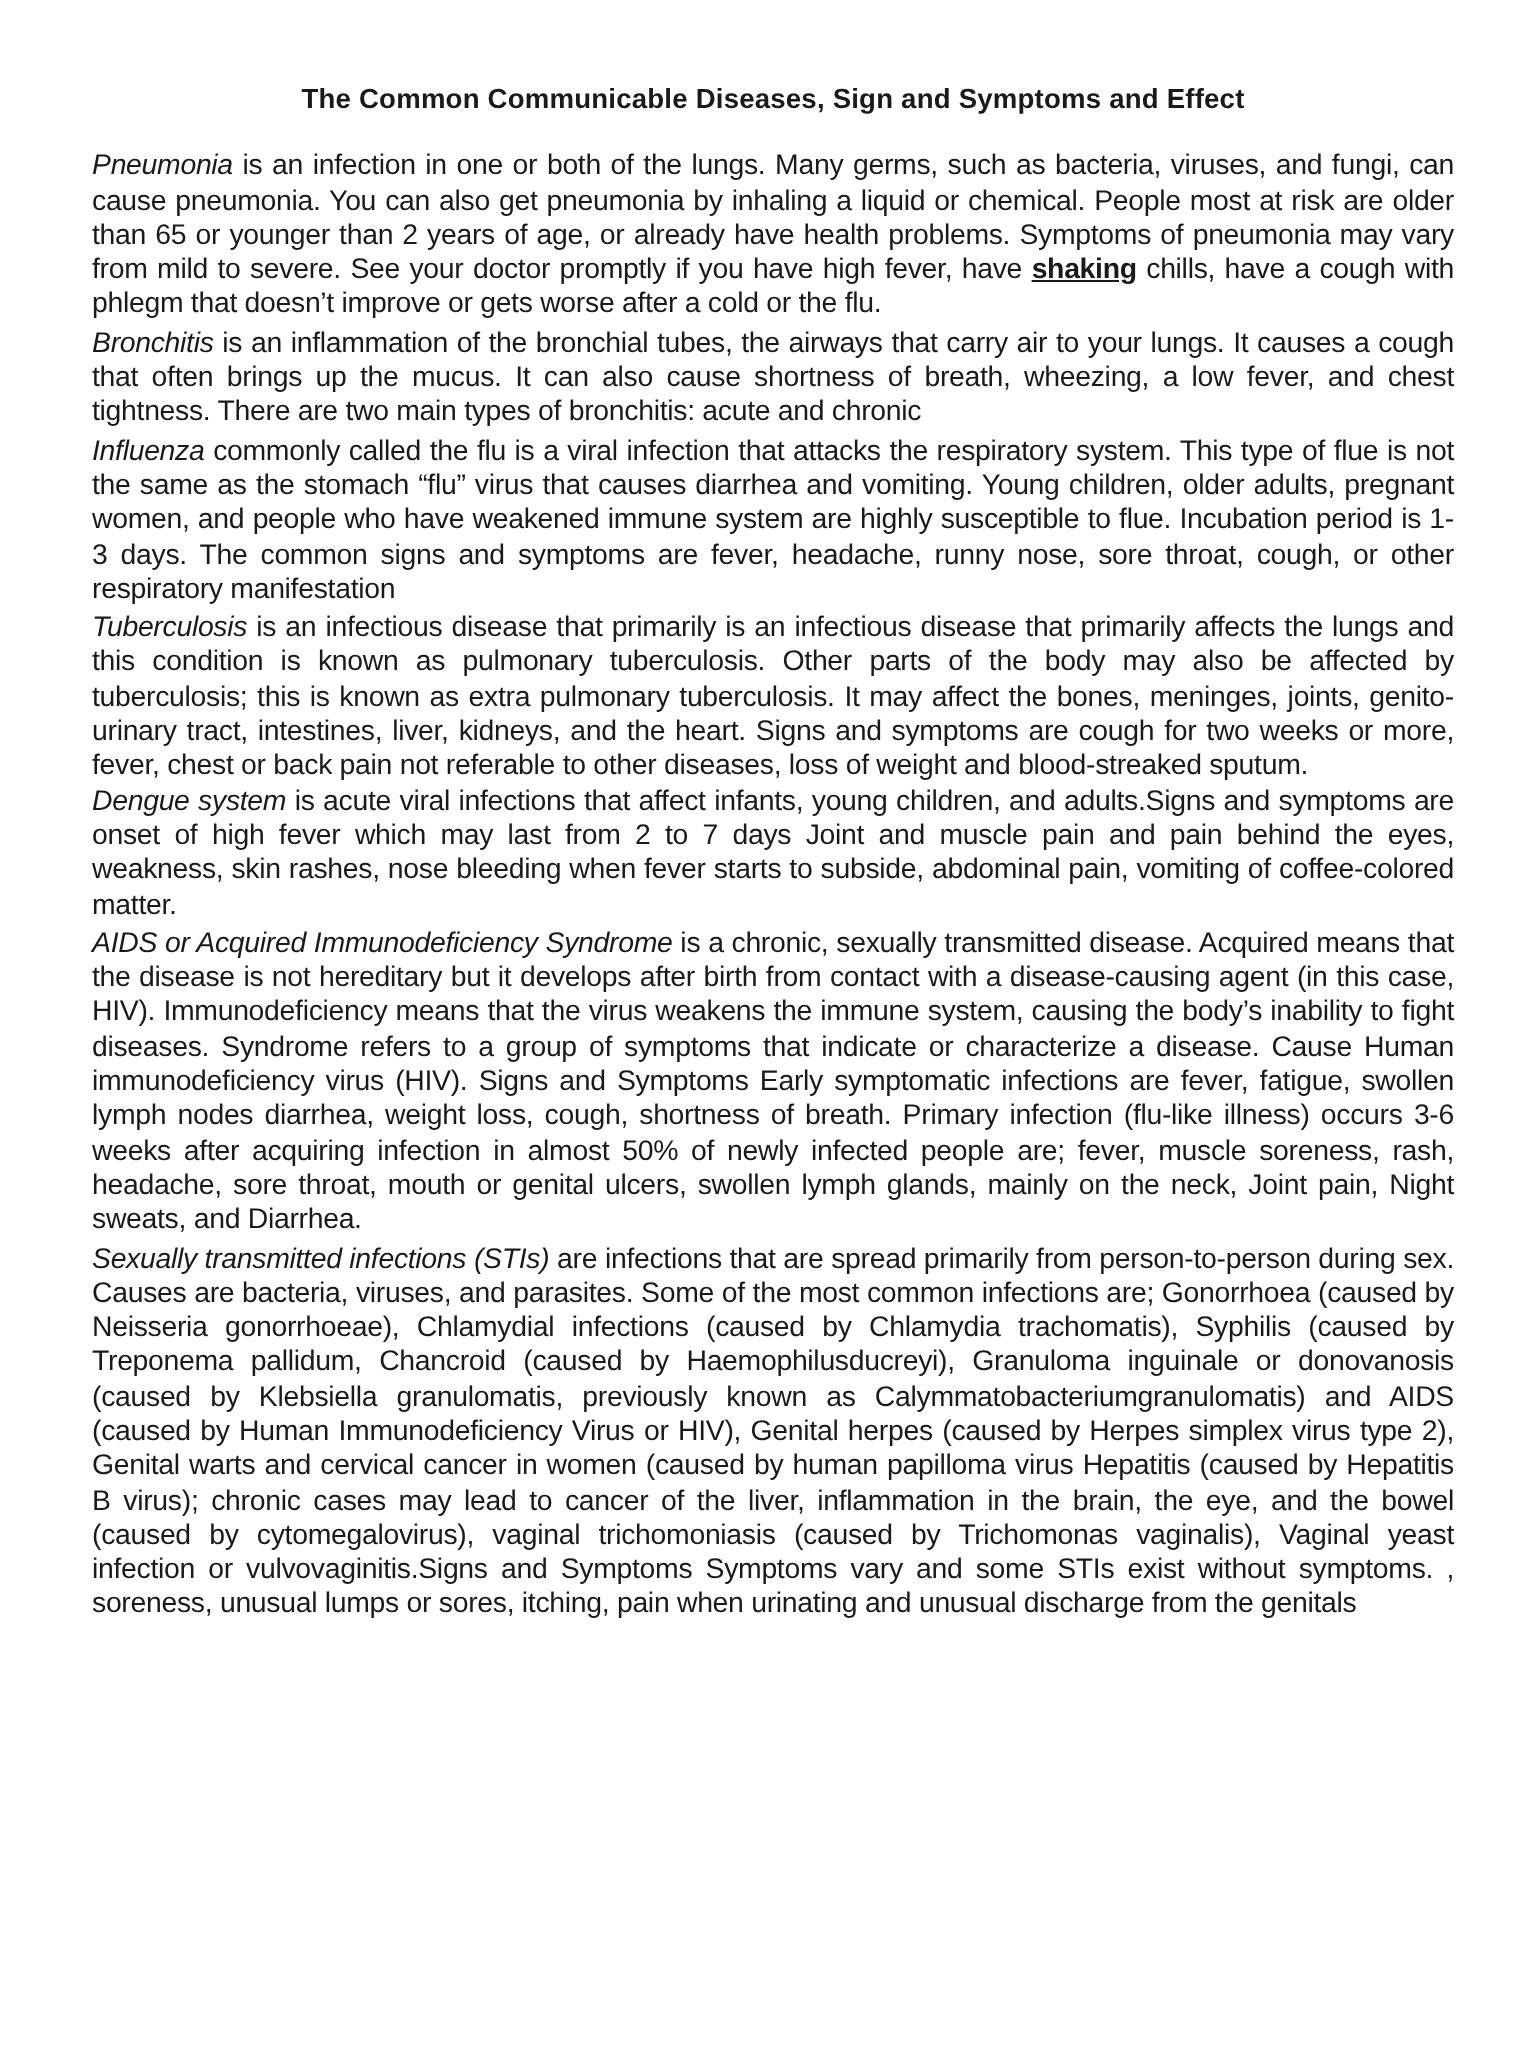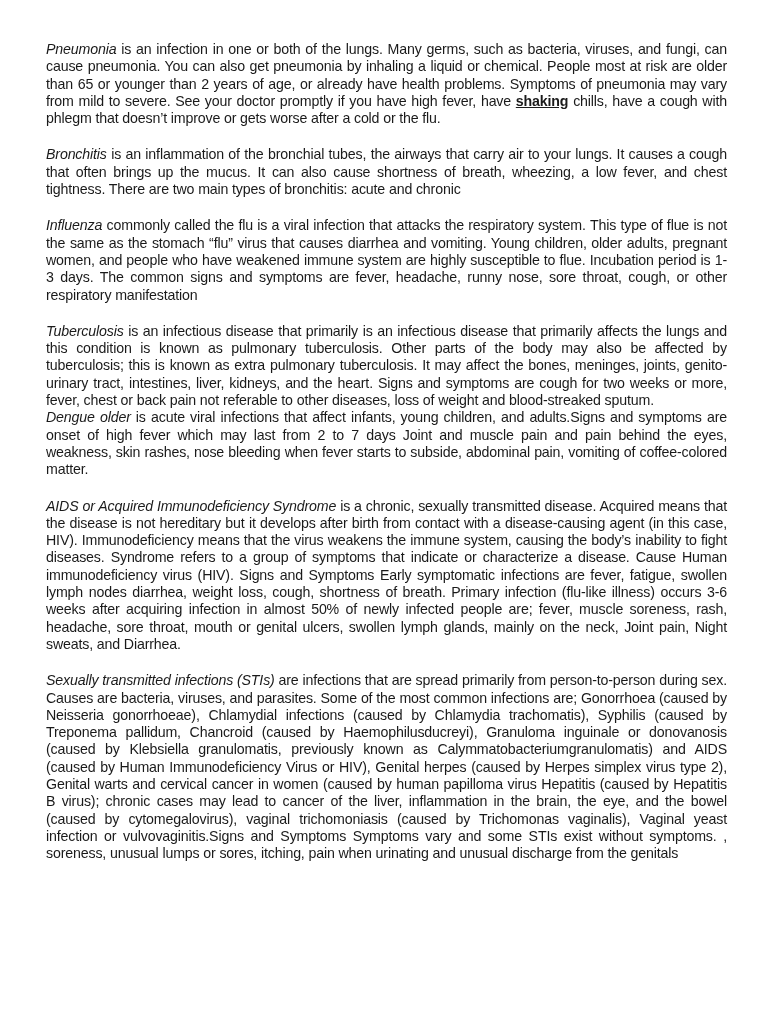--- a/index.html
+++ b/index.html
@@ -8,35 +8,36 @@
       position: absolute; left: 46px; top: 41px; width: 681px;
       font-family: "Liberation Sans", sans-serif;
       font-size: 14.2px; line-height: 17.3px; color: #1a1a1a;
       letter-spacing: -0.15px;
     }
     .title {
       text-align: center; font-weight: bold; font-size: 13.8px;
       margin: 0 0 17px 0; letter-spacing: 0.1px;
     }
     .para { text-align: justify; margin: 0; }
-    .para.gap { margin-top: 19px; }
+    .para.gap { margin-top: 2px; }
     .term { font-weight: normal; font-style: italic; }
     .bold { font-weight: bold; text-decoration: underline; }
   </style>
 </head>
 <body>
 
 <div class="page">
+  <p class="title">The Common Communicable Diseases, Sign and Symptoms and Effect</p>
 
   <p class="para"><span class="term">Pneumonia</span><span> is an infection in one or both of the lungs. Many germs, such as bacteria, viruses, and fungi, can cause pneumonia. You can also get pneumonia by inhaling a liquid or chemical. People most at risk are older than 65 or younger than 2 years of age, or already have health problems. Symptoms of pneumonia may vary from mild to severe. See your doctor promptly if you have high fever, have </span><span class="bold">shaking</span><span> chills, have a cough with phlegm that doesn’t improve or gets worse after a cold or the flu.</span></p>
 
   <p class="para gap"><span class="term">Bronchitis</span><span> is an inflammation of the bronchial tubes, the airways that carry air to your lungs. It causes a cough that often brings up the mucus. It can also cause shortness of breath, wheezing, a low fever, and chest tightness. There are two main types of bronchitis: acute and chronic</span></p>
 
   <p class="para gap"><span class="term">Influenza</span><span> commonly called the flu is a viral infection that attacks the respiratory system. This type of flue is not the same as the stomach “flu” virus that causes diarrhea and vomiting. Young children, older adults, pregnant women, and people who have weakened immune system are highly susceptible to flue. Incubation period is 1-3 days. The common signs and symptoms are fever, headache, runny nose, sore throat, cough, or other respiratory manifestation</span></p>
 
   <p class="para gap"><span class="term">Tuberculosis</span><span> is an infectious disease that primarily is an infectious disease that primarily affects the lungs and this condition is known as pulmonary tuberculosis. Other parts of the body may also be affected by tuberculosis; this is known as extra pulmonary tuberculosis. It may affect the bones, meninges, joints, genito-urinary tract, intestines, liver, kidneys, and the heart. Signs and symptoms are cough for two weeks or more, fever, chest or back pain not referable to other diseases, loss of weight and blood-streaked sputum.</span></p>
 
-  <p class="para"><span class="term">Dengue older</span><span> is acute viral infections that affect infants, young children, and adults.Signs and symptoms are onset of high fever which may last from 2 to 7 days Joint and muscle pain and pain behind the eyes, weakness, skin rashes, nose bleeding when fever starts to subside, abdominal pain, vomiting of coffee-colored matter.</span></p>
+  <p class="para"><span class="term">Dengue system</span><span> is acute viral infections that affect infants, young children, and adults.Signs and symptoms are onset of high fever which may last from 2 to 7 days Joint and muscle pain and pain behind the eyes, weakness, skin rashes, nose bleeding when fever starts to subside, abdominal pain, vomiting of coffee-colored matter.</span></p>
 
   <p class="para gap"><span class="term">AIDS or Acquired Immunodeficiency Syndrome</span><span> is a chronic, sexually transmitted disease. Acquired means that the disease is not hereditary but it develops after birth from contact with a disease-causing agent (in this case, HIV). Immunodeficiency means that the virus weakens the immune system, causing the body’s inability to fight diseases. Syndrome refers to a group of symptoms that indicate or characterize a disease. Cause Human immunodeficiency virus (HIV). Signs and Symptoms Early symptomatic infections are fever, fatigue, swollen lymph nodes diarrhea, weight loss, cough, shortness of breath. Primary infection (flu-like illness) occurs 3-6 weeks after acquiring infection in almost 50% of newly infected people are; fever, muscle soreness, rash, headache, sore throat, mouth or genital ulcers, swollen lymph glands, mainly on the neck, Joint pain, Night sweats, and Diarrhea.</span></p>
 
   <p class="para gap"><span class="term">Sexually transmitted infections (STIs)</span><span> are infections that are spread primarily from person-to-person during sex. Causes are bacteria, viruses, and parasites. Some of the most common infections are; Gonorrhoea (caused by Neisseria gonorrhoeae), Chlamydial infections (caused by Chlamydia trachomatis), Syphilis (caused by Treponema pallidum, Chancroid (caused by Haemophilusducreyi), Granuloma inguinale or donovanosis (caused by Klebsiella granulomatis, previously known as Calymmatobacteriumgranulomatis) and AIDS (caused by Human Immunodeficiency Virus or HIV), Genital herpes (caused by Herpes simplex virus type 2), Genital warts and cervical cancer in women (caused by human papilloma virus Hepatitis (caused by Hepatitis B virus); chronic cases may lead to cancer of the liver, inflammation in the brain, the eye, and the bowel (caused by cytomegalovirus), vaginal trichomoniasis (caused by Trichomonas vaginalis), Vaginal yeast infection or vulvovaginitis.Signs and Symptoms Symptoms vary and some STIs exist without symptoms. , soreness, unusual lumps or sores, itching, pain when urinating and unusual discharge from the genitals</span></p>
 </div>
 
 </body></html>

